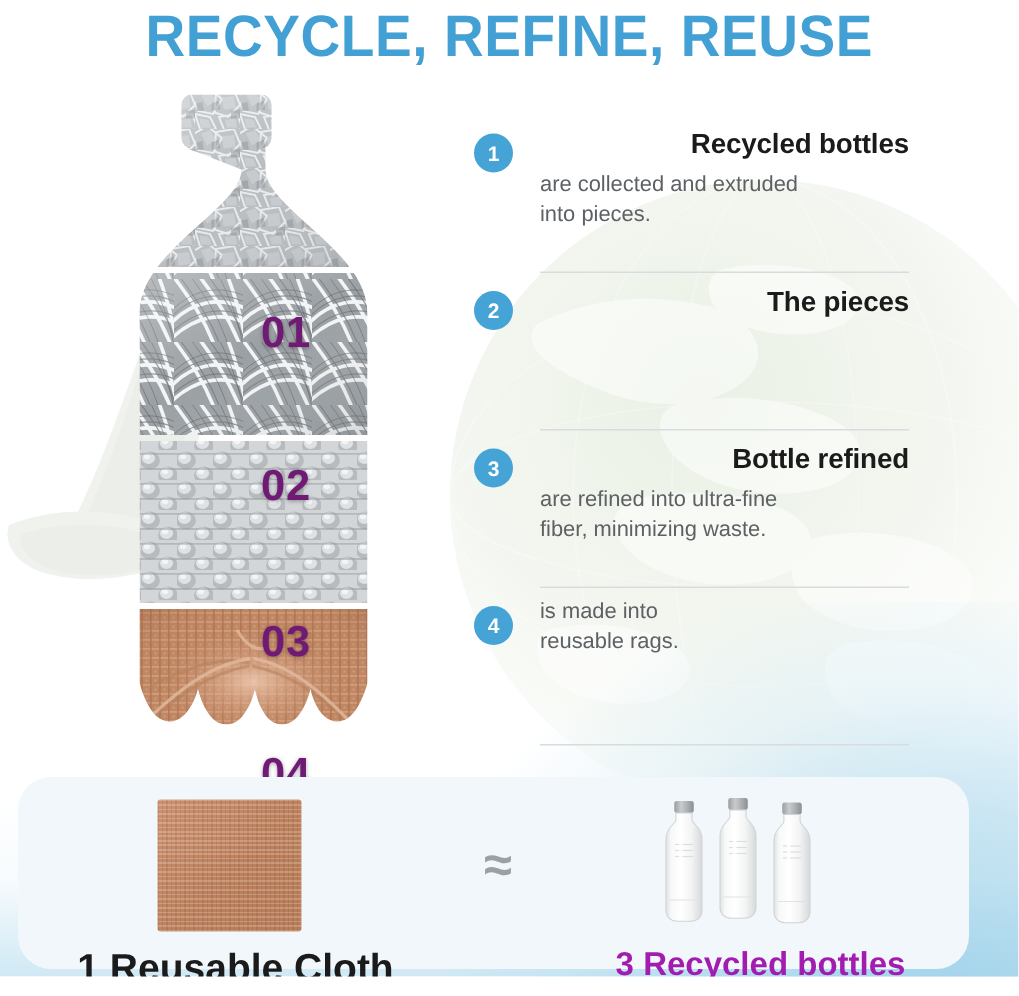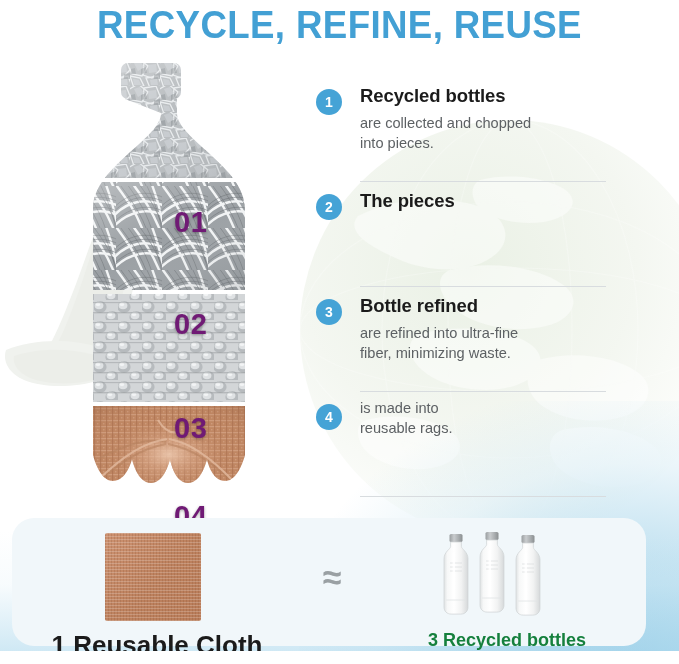--- a/index.html
+++ b/index.html
@@ -143,20 +143,21 @@
     line-height: 26px;
     text-align: center;
     font-family: "Liberation Sans", sans-serif;
   }
   .step-title {
     font-size: 18.5px;
     line-height: 24px;
     font-weight: 700;
     color: #1b1b1b;
     letter-spacing: -0.1px;
+    text-align: right;
   }
   .step-body {
     margin-top: 6px;
     font-size: 14.6px;
     line-height: 19.5px;
     color: #5d6164;
     white-space: pre-line;
   }
   .step-rule {
     position: absolute;
@@ -224,23 +225,23 @@
     height: 96px;
   }
   .bottles-group svg { display: block; }
 
   .bottles-label {
     position: absolute;
     left: 370px;
     top: 112px;
     width: 250px;
     text-align: center;
-    font-size: 18px;
-    font-weight: 700;
-    color: #15803d;
+    font-size: 22px;
+    font-weight: 700;
+    color: #a21caf;
   }
 </style>
 </head>
 <body>
 
 <div id="infographic">
 
   <div class="bg-layer">
 
     <div class="bg-globe"></div>
@@ -413,21 +414,21 @@
     <span class="band-num n2">02</span>
     <span class="band-num n3">03</span>
     <span class="band-num n4">04</span>
   </div>
 
   <div class="steps">
 
     <div class="step">
       <span class="step-badge">1</span>
       <div class="step-title">Recycled bottles</div>
-      <div class="step-body">are collected and chopped
+      <div class="step-body">are collected and extruded
 into pieces.</div>
       <div class="step-rule"></div>
     </div>
 
     <div class="step">
       <span class="step-badge">2</span>
       <div class="step-title">The pieces</div>
       <div class="step-rule"></div>
     </div>
 

